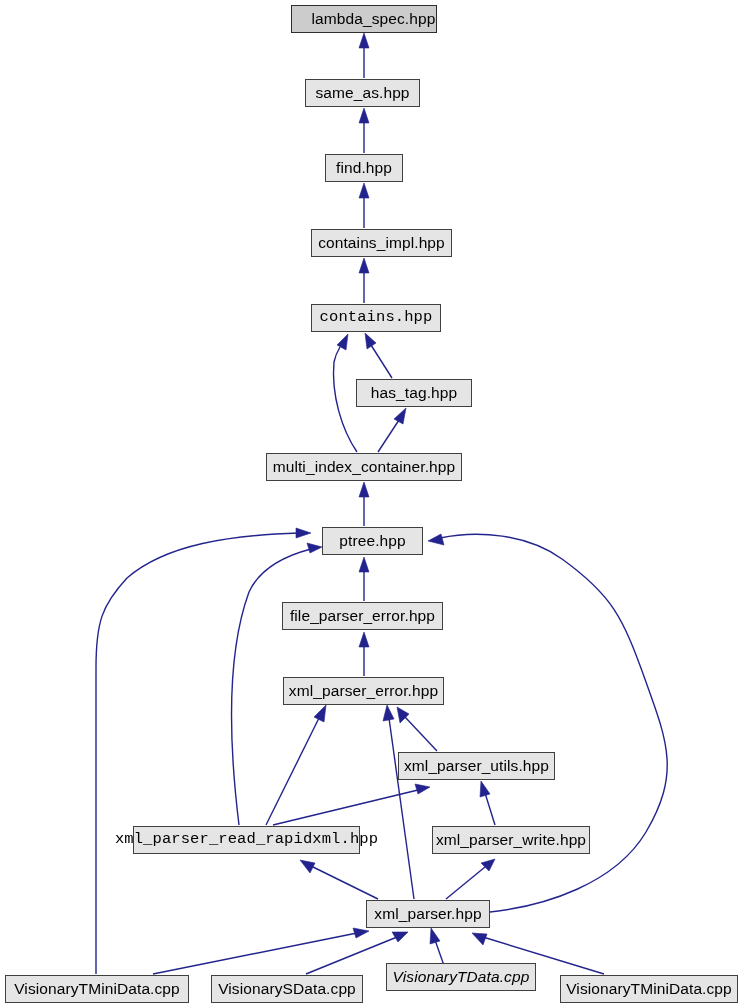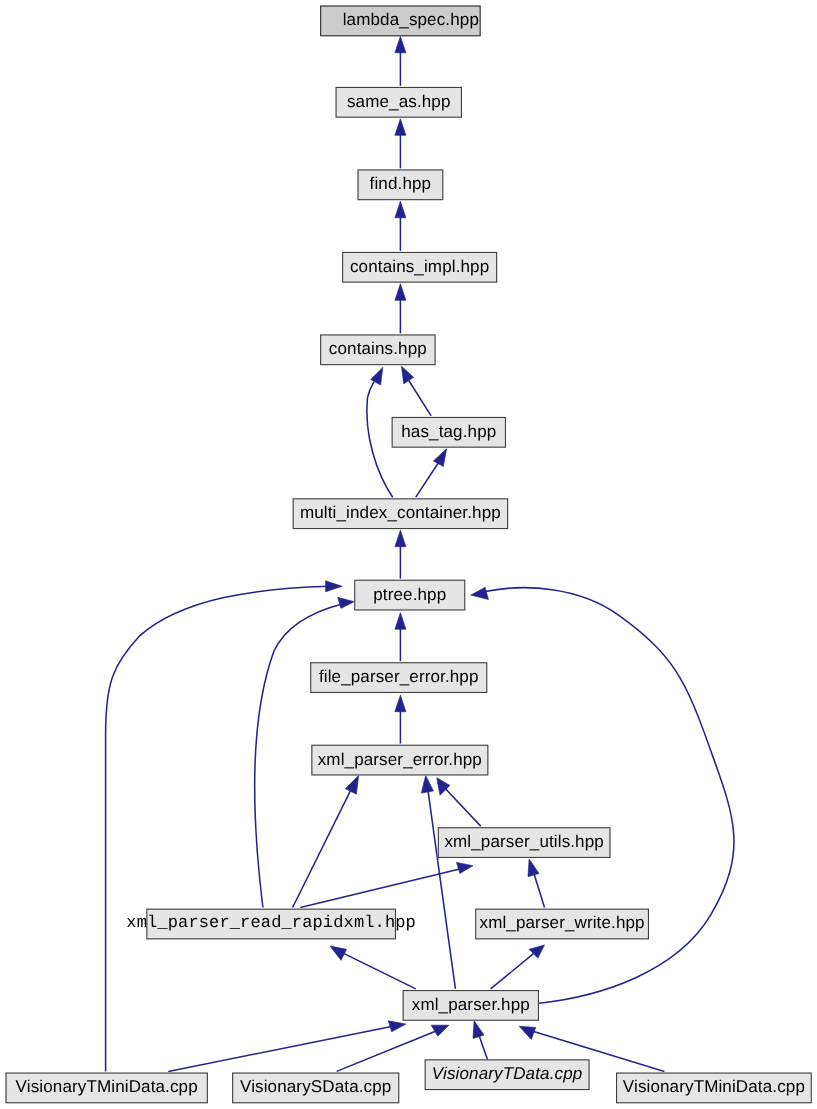--- a/index.html
+++ b/index.html
@@ -150,25 +150,25 @@
   </div>
 
   <div class="gnode" style="left:325px; top:154px; width:78px; height:28px;">
     <span class="gnode-label">find.hpp</span>
   </div>
 
   <div class="gnode" style="left:293px; top:229px; width:141px; height:28px;margin-left:18px;">
     <span class="gnode-label">contains_impl.hpp</span>
   </div>
 
-  <div class="gnode" style="left:291px; top:304px; width:105px; height:28px;">
+  <div class="gnode" style="left:311px; top:304px; width:130px; height:28px;font-family:Liberation Mono, monospace;">
     <span class="gnode-label">contains.hpp</span>
   </div>
 
-  <div class="gnode" style="left:356px; top:379px; width:104px; height:28px;">
+  <div class="gnode" style="left:356px; top:379px; width:116px; height:28px;">
     <span class="gnode-label">has_tag.hpp</span>
   </div>
 
   <div class="gnode" style="left:266px; top:453px; width:196px; height:28px;">
     <span class="gnode-label">multi_index_container.hpp</span>
   </div>
 
   <div class="gnode" style="left:322px; top:527px; width:101px; height:28px;">
     <span class="gnode-label">ptree.hpp</span>
   </div>

